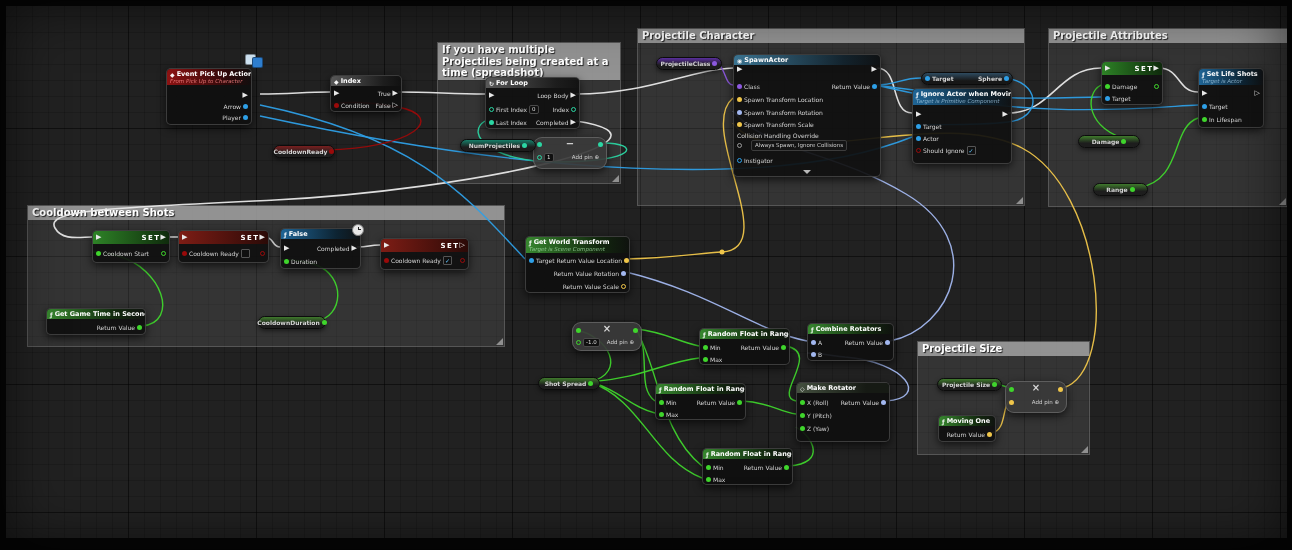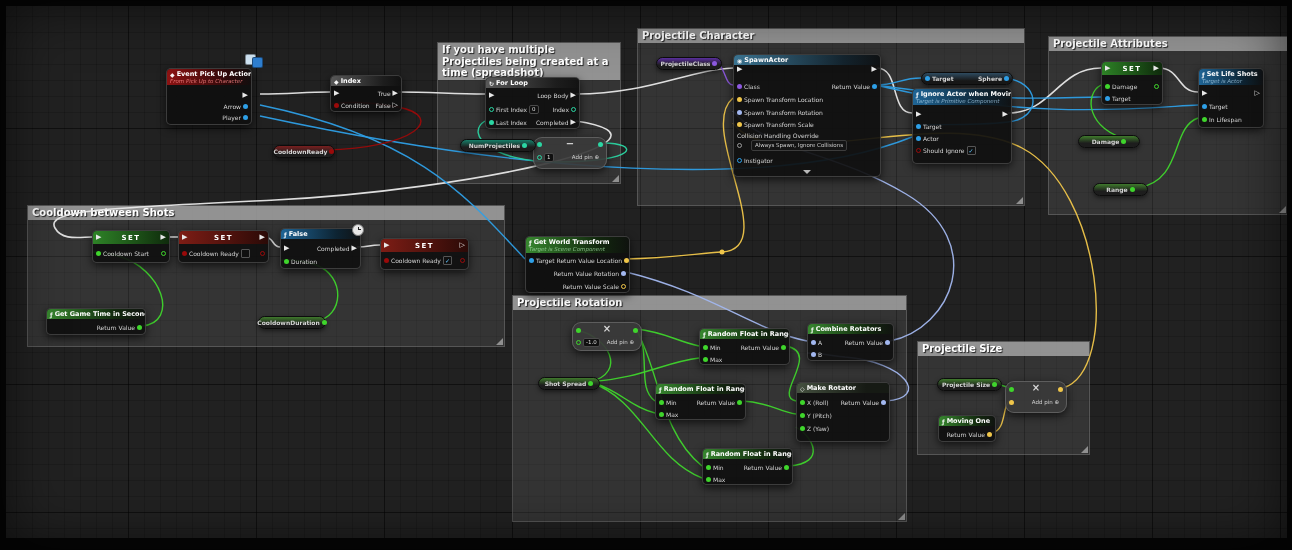--- a/index.html
+++ b/index.html
@@ -28,21 +28,21 @@
   .func>.hdr{background:linear-gradient(90deg,#1f6596,#0d2433 70%,rgba(10,20,28,.25))}
   .func .t2{color:#9fc6e0}
   .pure>.hdr{background:linear-gradient(90deg,#37872f,#12280e 70%,rgba(12,24,10,.25))}
   .pure .t2{color:#9fd6a0}
   .macro>.hdr{background:linear-gradient(90deg,#585858,#1d1d1d 75%,rgba(20,20,20,.3))}
   .spawn>.hdr{background:linear-gradient(90deg,#3b7492,#14242e 75%,rgba(12,20,26,.3))}
   .makerot>.hdr{background:linear-gradient(90deg,#44503f,#161a14 75%)}
   .setg>.hdr{background:linear-gradient(90deg,#2e8327,#0f2b0c)}
   .setr>.hdr{background:linear-gradient(90deg,#7e1d15,#2b0a07)}
   .hdr.set{display:flex;align-items:center;height:13px;padding:0 3px}
-  .hdr.set .tt{flex:1;text-align:center;font-size:7px;font-weight:bold;letter-spacing:1.5px}
+  .hdr.set .tt{flex:1;text-align:right;font-size:7px;font-weight:bold;letter-spacing:1.5px}
   .row{position:absolute;left:0;right:0;height:10px;display:flex;align-items:center;gap:3px;padding:0 3px}
   .side{display:flex;align-items:center;gap:2px;min-width:0}
   .side.r{margin-left:auto}
   .lbl{color:#d4d4d4;font-size:6px;white-space:nowrap}
   .dot{width:5px;height:5px;border-radius:50%;flex:none;box-sizing:border-box}
   .dot.hollow{background:transparent!important;border:1.2px solid}
   .exec{font-size:7px;color:#e8e8e8;line-height:1;flex:none}
   .field{background:#101010;border:1px solid #4a4a4a;border-radius:2px;color:#ddd;
     font-size:5.5px;padding:0 2px;line-height:7px;white-space:nowrap}
   .check{width:7px;height:7px;background:#101010;border:1px solid #555;border-radius:1px;
@@ -119,28 +119,25 @@
   <div class="frame" style="left:0;bottom:0;right:0;height:12px"></div>
   <div class="frame" style="left:0;top:0;bottom:0;width:6px"></div>
   <div class="frame" style="right:0;top:0;bottom:0;width:5px"></div>
   <div class="vig"></div>
     <div class="comment" style="left: 437px; top: 42px; width: 182px; height: 140px;">
       <div class="chdr">If you have multiple Projectiles being created at a time (spreadshot)</div>
     </div>
     <div class="comment" style="left: 637px; top: 28px; width: 386px; height: 176px;">
       <div class="chdr">Projectile Character</div>
     </div>
-    <div class="comment" style="left: 1048px; top: 36px; width: 238px; height: 177px;">
+    <div class="comment" style="left: 1048px; top: 28px; width: 238px; height: 177px;">
       <div class="chdr">Projectile Attributes</div>
     </div>
     <div class="comment" style="left: 27px; top: 205px; width: 476px; height: 140px;">
       <div class="chdr">Cooldown between Shots</div>
-    </div>
-    <div class="comment" style="left: 512px; top: 295px; width: 393px; height: 225px;">
-      <div class="chdr">Projectile Rotation</div>
     </div>
     <div class="comment" style="left: 917px; top: 341px; width: 171px; height: 112px;">
       <div class="chdr">Projectile Size</div>
     </div>
     <div class="node event" style="left: 166px; top: 68px; width: 84px; height: 55px;">
       <div class="hdr">
         <div class="t1">
           <span class="ic">◆</span>
           <span class="tt">Event Pick Up Action</span>
         </div>

